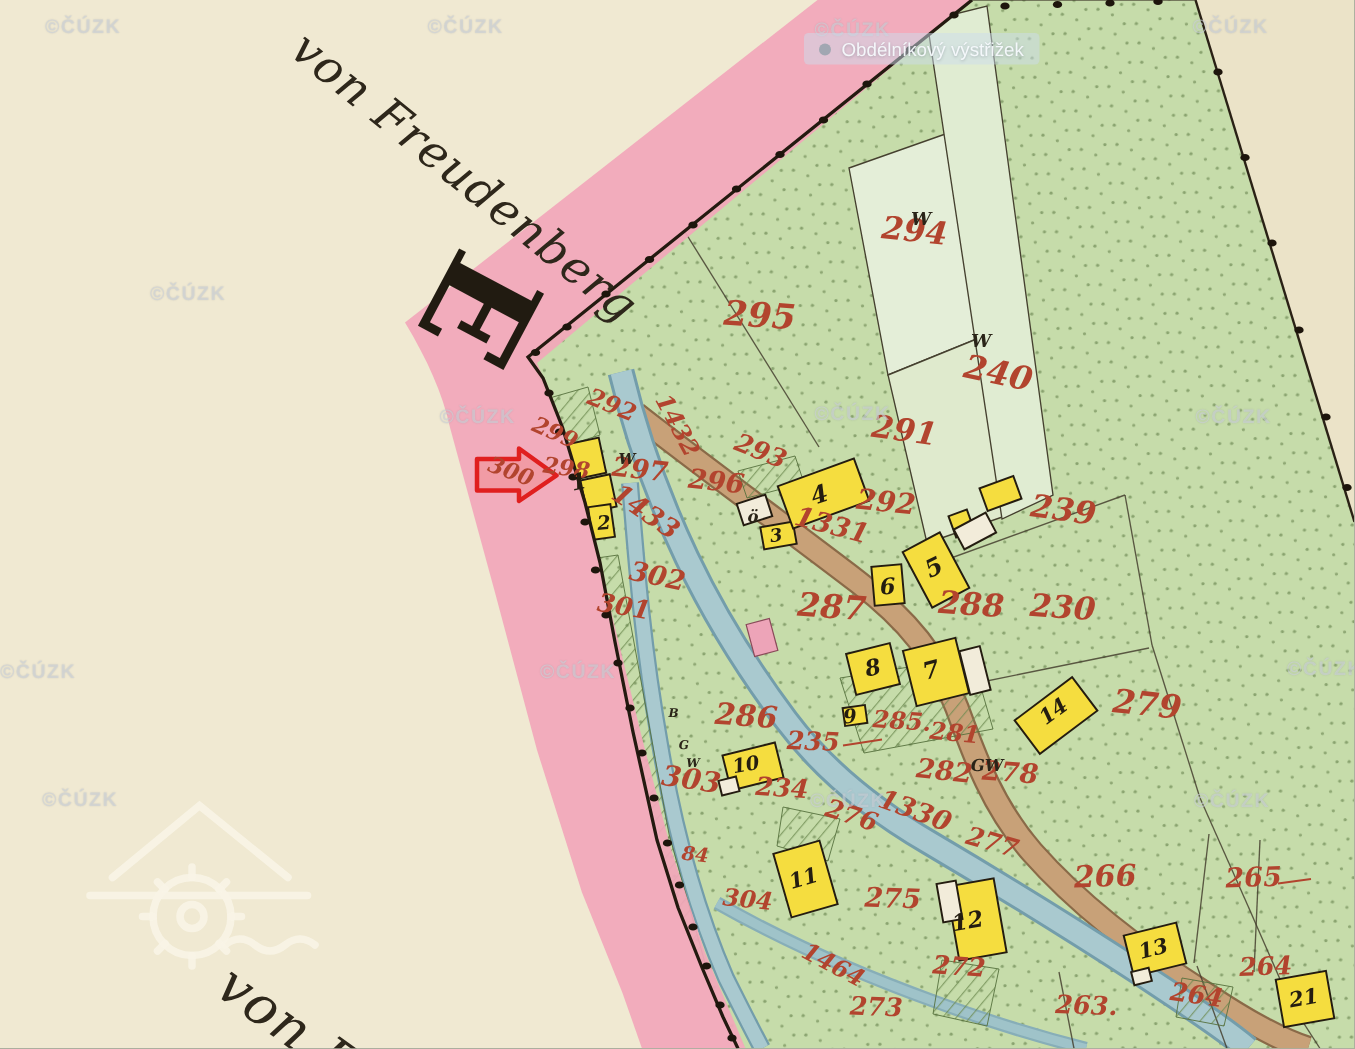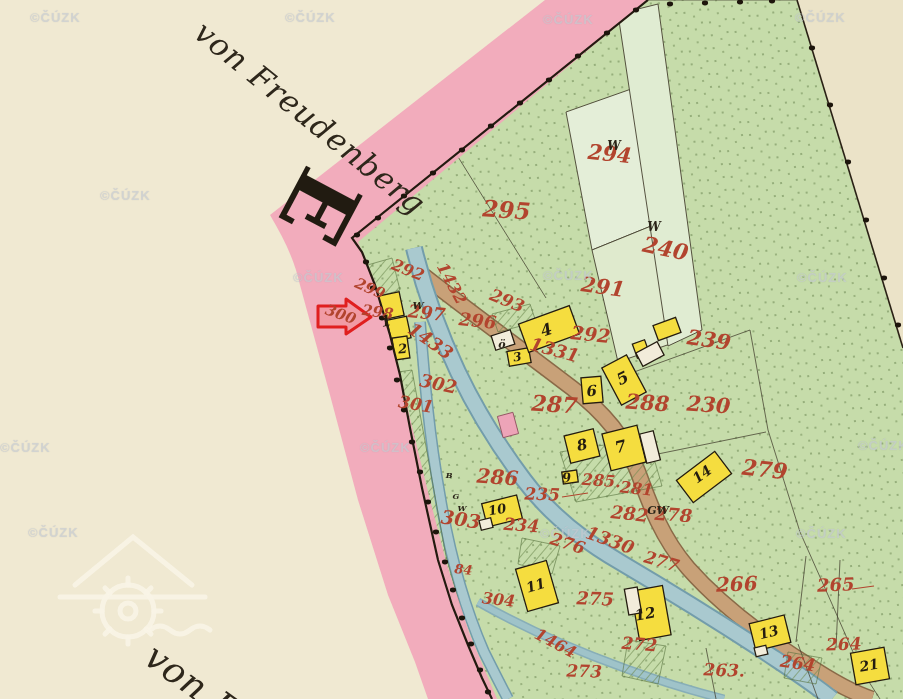--- a/index.html
+++ b/index.html
@@ -281,15 +281,19 @@
       <div class="wm" style="left: 543px; top: 268px;">©ČÚZK</div>
       <div class="wm" style="left: 797px; top: 270px;">©ČÚZK</div>
       <div class="wm" style="left: 0px; top: 440px;">©ČÚZK</div>
       <div class="wm" style="left: 360px; top: 440px;">©ČÚZK</div>
       <div class="wm" style="left: 858px; top: 438px;">©ČÚZK</div>
       <div class="wm" style="left: 28px; top: 525px;">©ČÚZK</div>
       <div class="wm" style="left: 540px; top: 526px;">©ČÚZK</div>
       <div class="wm" style="left: 796px; top: 526px;">©ČÚZK</div>
     </div>
 
-
-
+<div id="crop-chip">
+  <span class="dot"></span>
+  <span class="lbl">Obdélníkový výstřižek</span>
 </div>
 
+
+</div>
+
 </body></html>

